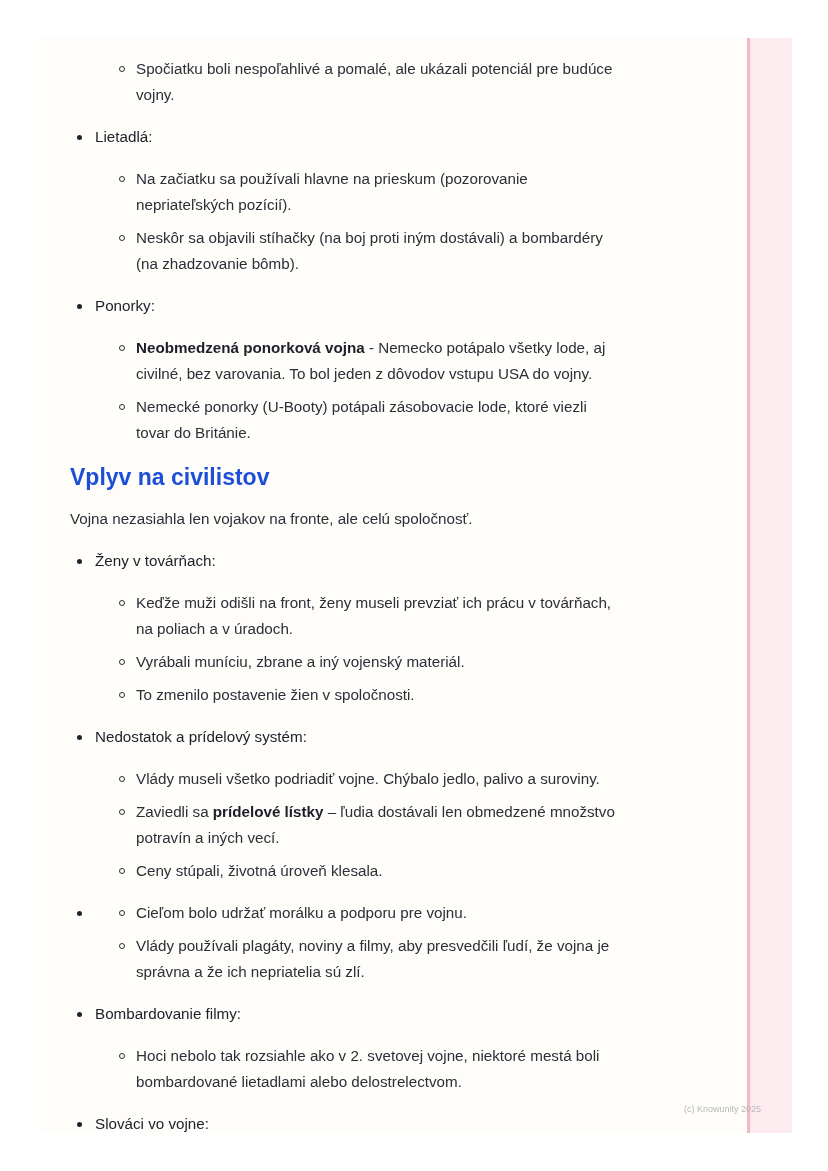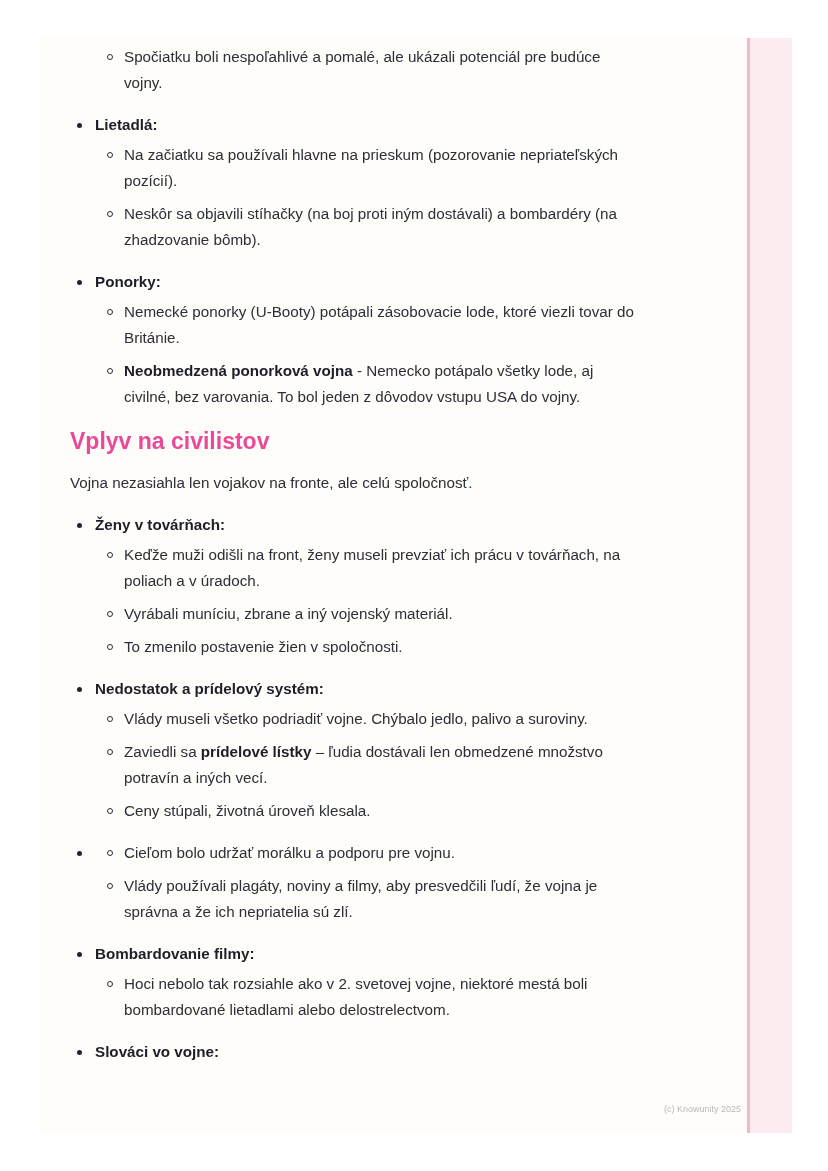--- a/index.html
+++ b/index.html
@@ -22,35 +22,35 @@
   .content {
     position:absolute; left:70px; top:40px; width:570px;
     font-size:15.2px; line-height:26px;
   }
   ul.main { list-style:none; margin:0; padding:0; }
   ul.main > li { position:relative; padding-left:25px; margin-bottom:16px; }
   ul.main > li::before {
     content:""; position:absolute; left:7px; top:11px; width:5px; height:5px;
     border-radius:50%; background:#1f2330;
   }
-  ul.sub { list-style:none; margin:4px; padding:0; }
+  ul.sub { list-style:none; margin:16px; padding:0; }
   ul.sub > li { position:relative; padding-left:25px; margin-bottom:7px; }
   ul.sub > li:last-child { margin-bottom:0; }
   ul.sub > li::before {
     content:""; position:absolute; left:8px; top:10px; width:4px; height:4px;
     border-radius:50%; border:1.3px solid #2b2f38; background:transparent;
   }
-  .label { font-weight:bold; color:#1c1f29; }
+  .label { font-weight:normal; color:#1c1f29; }
   b { color:#1c1f29; }
   h2 {
-    margin:14px 0 0 0; font-size:23px; line-height:30px; color:#ec4899; font-weight:bold;
+    margin:14px 0 0 0; font-size:23px; line-height:30px; color:#1d4ed8; font-weight:bold;
   }
   p.intro { margin:14px 0 16px 0; }
   .footer {
-    position:absolute; left:664px; top:1104px; font-size:9px; color:#b8b8b8;
+    position:absolute; left:684px; top:1104px; font-size:9px; color:#b8b8b8;
   }
 </style>
 </head>
 <body>
 
 <div class="page"></div>
 <div class="pink-band"></div>
 <div class="pink-line"></div>
 
 <div class="content">
@@ -67,22 +67,22 @@
     <li>
       <div class="label">Lietadlá:</div>
       <ul class="sub">
         <li>Na začiatku sa používali hlavne na prieskum (pozorovanie nepriateľských pozícií).</li>
         <li>Neskôr sa objavili stíhačky (na boj proti iným dostávali) a bombardéry (na zhadzovanie bômb).</li>
       </ul>
     </li>
     <li>
       <div class="label">Ponorky:</div>
       <ul class="sub">
+        <li><b>Neobmedzená ponorková vojna</b><span> - Nemecko potápalo všetky lode, aj civilné, bez varovania. To bol jeden z dôvodov vstupu USA do vojny.</span></li>
         <li>Nemecké ponorky (U-Booty) potápali zásobovacie lode, ktoré viezli tovar do Británie.</li>
-        <li><b>Neobmedzená ponorková vojna</b><span> - Nemecko potápalo všetky lode, aj civilné, bez varovania. To bol jeden z dôvodov vstupu USA do vojny.</span></li>
       </ul>
     </li>
   </ul>
 
   <h2>Vplyv na civilistov</h2>
   <p class="intro">Vojna nezasiahla len vojakov na fronte, ale celú spoločnosť.</p>
 
   <ul class="main">
     <li>
       <div class="label">Ženy v továrňach:</div>

